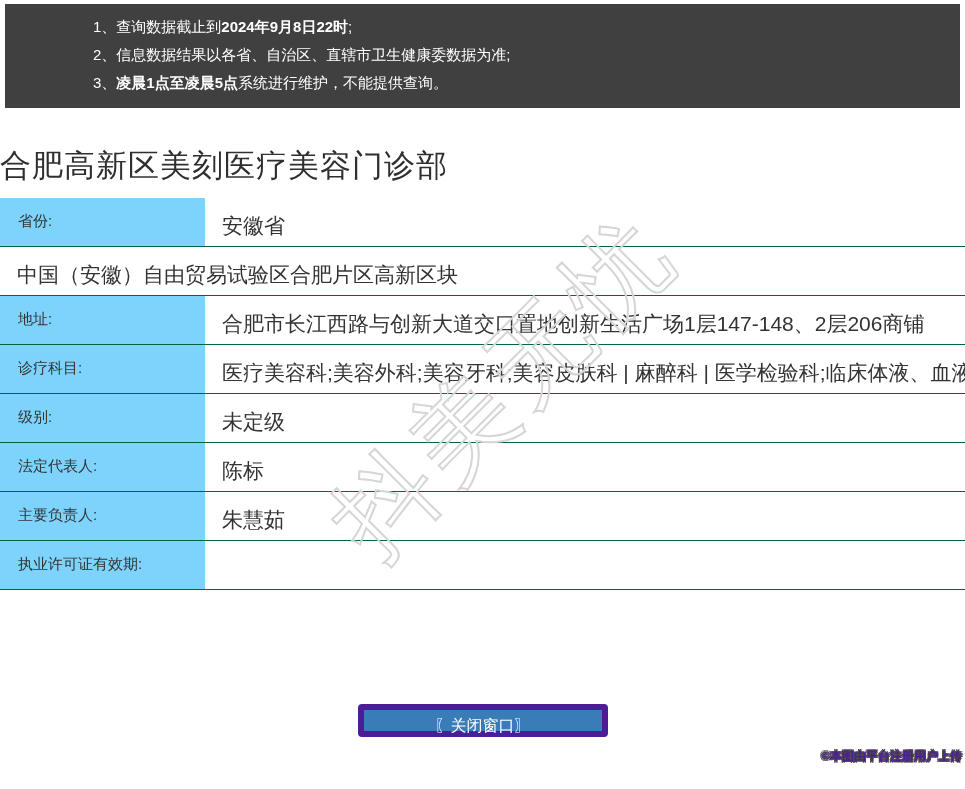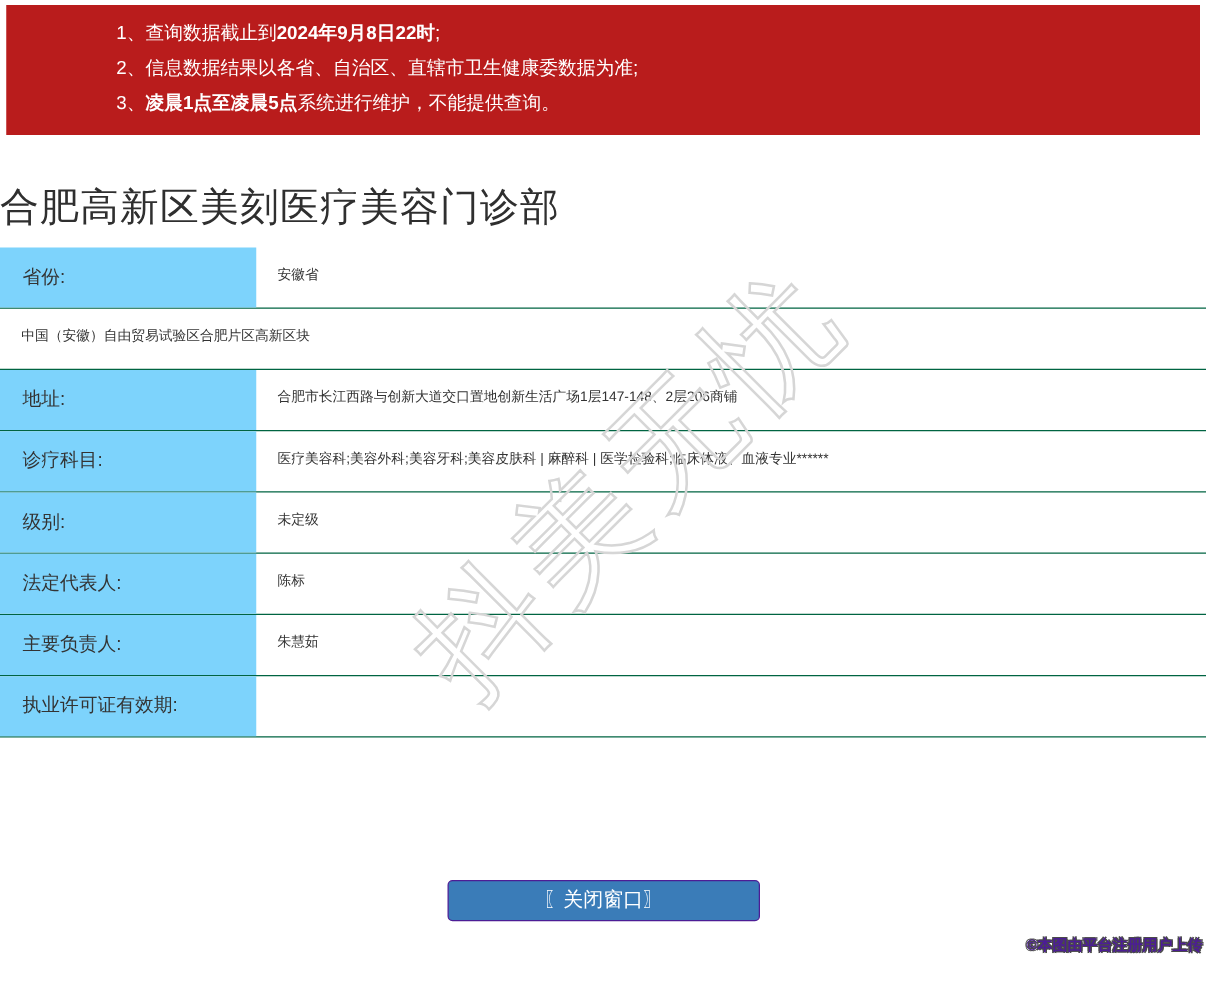--- a/index.html
+++ b/index.html
@@ -9,21 +9,21 @@
     background: #ffffff;
     font-family: "Liberation Sans", "DejaVu Sans", sans-serif;
     position: relative;
     overflow: hidden;
     color: #333;
   }
   
   .notice {
     margin: 4px 5px 0 5px;
     height: 104px;
-    background: #b91c1c;
+    background: #404040;
     color: #ffffff;
     padding: 9px 10px 0 88px;
     font-size: 15px;
   }
   .notice-item {
     line-height: 28px;
     white-space: nowrap;
   }
   .notice-item b { font-weight: bold; }
   
@@ -48,33 +48,33 @@
     width: 205px;
     background: #7dd3fc;
     padding: 14px 8px 0 18px;
     font-size: 15px;
     color: #333;
     flex-shrink: 0;
   }
   .cell-value {
     flex: 1;
     padding: 14px 8px 0 17px;
-    font-size: 11px;
+    font-size: 21px;
     color: #333;
     white-space: nowrap;
     overflow: hidden;
   }
   
   .close-button {
     display: block;
     margin: 114px auto 0 auto;
     width: 250px;
     height: 33px;
     background: #3a7cb8;
-    border: 1px solid #4c1d95;
+    border: 6px solid #4c1d95;
     border-radius: 4px;
     color: #ffffff;
     font-size: 16px;
     font-family: "Liberation Sans", "DejaVu Sans", sans-serif;
     cursor: pointer;
     text-align: center;
     line-height: 30px;
   }
   
   .diagonal-watermark {

